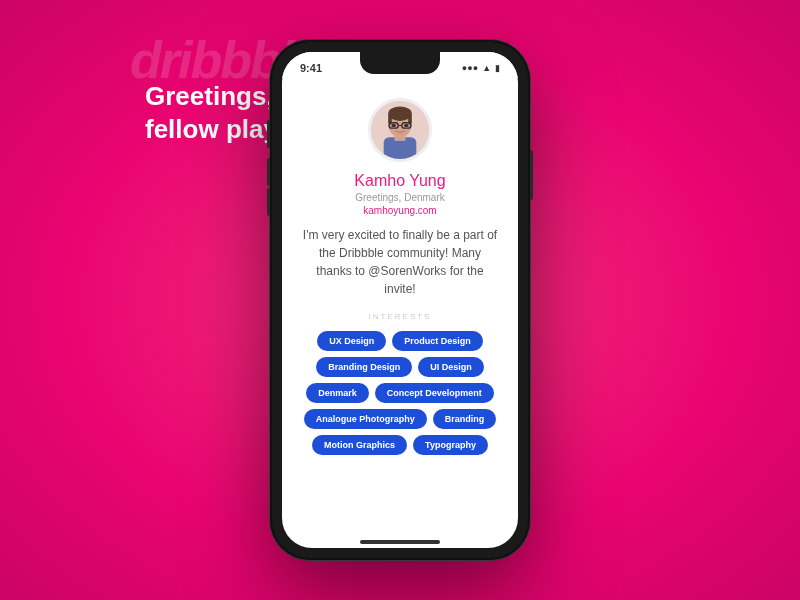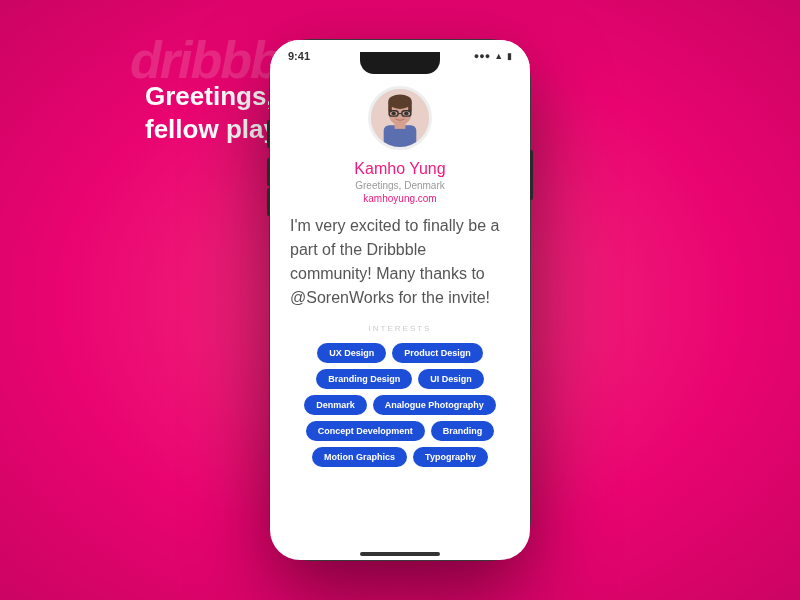--- a/index.html
+++ b/index.html
@@ -57,20 +57,21 @@
       align-items: center;
       justify-content: center;
     }
 
     
     .phone {
       width: 260px;
       height: 520px;
       background: #1a1a1a;
       border-radius: 40px;
+      padding: 12px;
       position: relative;
       box-shadow:
         0 0 0 1px #3a3a3a,
         0 30px 80px rgba(0,0,0,0.5),
         inset 0 0 0 2px #111;
     }
 
     
     .phone::before {
       content: '';
@@ -199,24 +200,24 @@
     }
 
     .profile-website {
       font-size: 10px;
       color: #f0197d;
       margin-top: 2px;
       text-align: center;
     }
 
     .profile-bio {
-      font-size: 16px;
+      font-size: 12px;
       color: #555;
       margin-top: 10px;
-      text-align: left;
+      text-align: center;
       line-height: 1.5;
       padding: 0 4px;
     }
 
     
     .interests-label {
       font-size: 8px;
       letter-spacing: 2px;
       color: #ccc;
       margin-top: 14px;
@@ -330,22 +331,22 @@
         <div class="interests-label">
           <span>INTERESTS</span>
         </div>
 
         <div class="tags-container" id="tags-container">
         <span class="tag">UX Design</span>
             <span class="tag">Product Design</span>
             <span class="tag">Branding Design</span>
             <span class="tag">UI Design</span>
             <span class="tag">Denmark</span>
+            <span class="tag">Concept Development</span>
             <span class="tag">Analogue Photography</span>
-            <span class="tag">Concept Development</span>
             <span class="tag">Branding</span>
             <span class="tag">Motion Graphics</span>
             <span class="tag">Typography</span>
           </div>
       </div>
 
       <div class="home-indicator"></div>
     </div>
   </div>
 </div>

